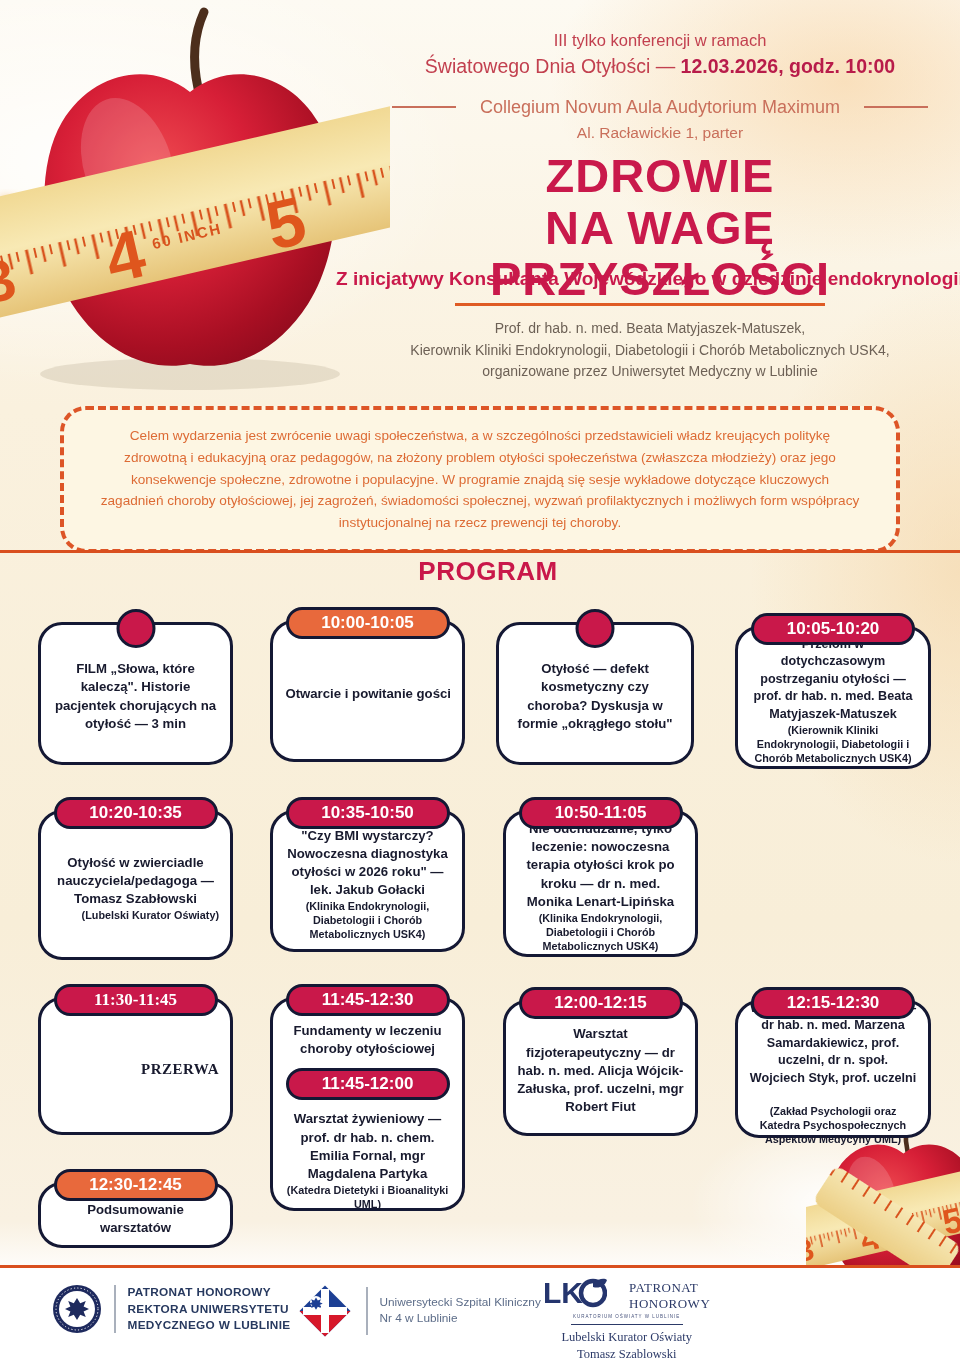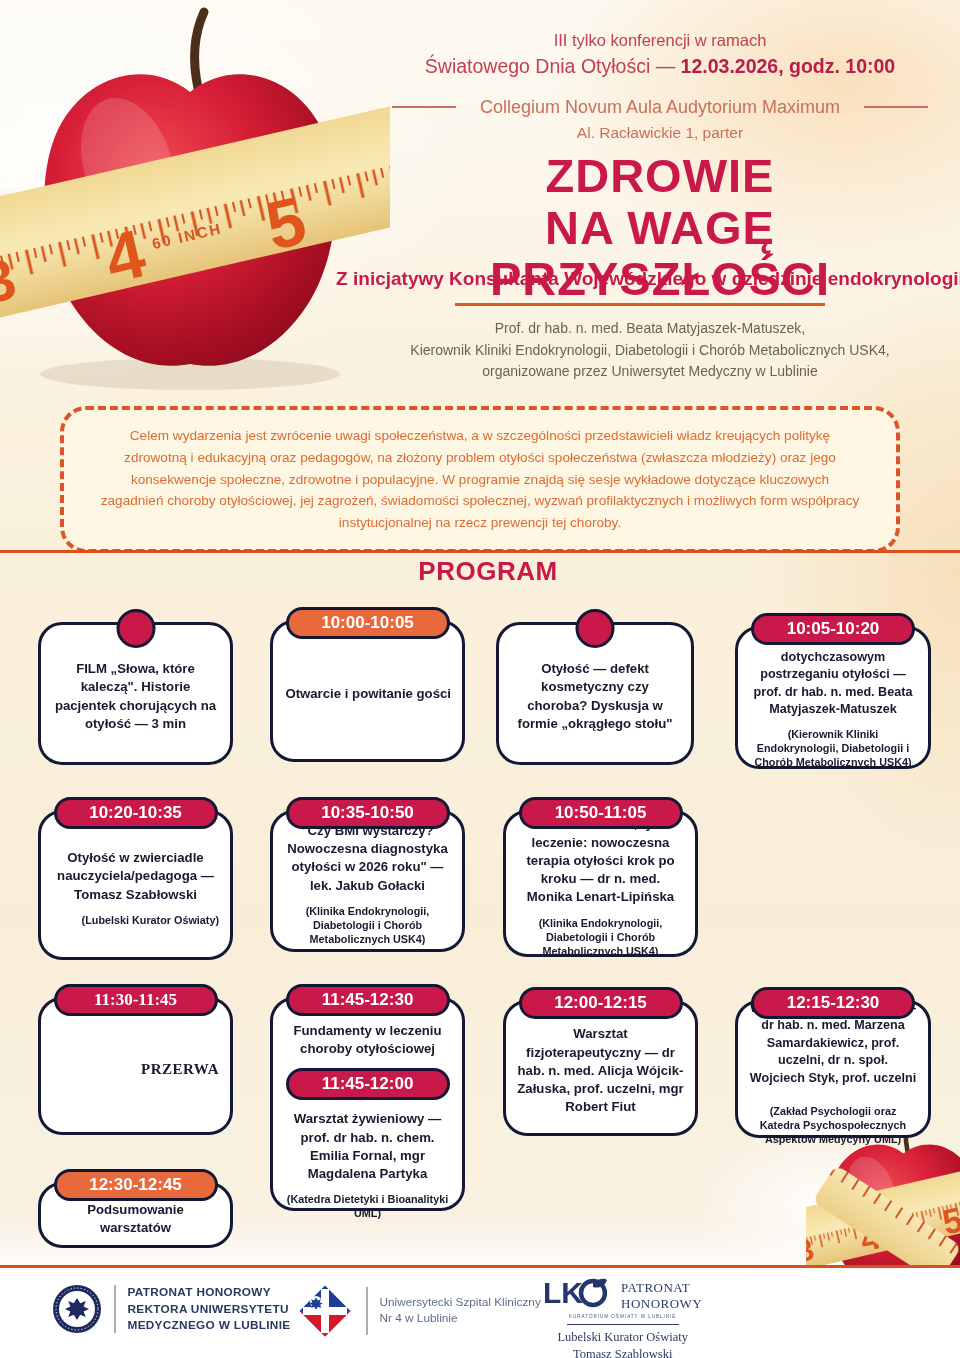--- a/index.html
+++ b/index.html
@@ -36,21 +36,21 @@
 
   .hr-orange{left:0;width:960px;height:3px;background:#d94f1e;}
   .program-heading{left:8px;top:556px;width:960px;text-align:center;color:#c9184a;
                    font-weight:bold;font-size:26px;letter-spacing:.5px;}
 
   
   .card{position:absolute;background:#fff;border:3px solid #141834;border-radius:24px;
         box-sizing:border-box;display:flex;flex-direction:column;justify-content:center;
         align-items:flex-end;text-align:center;padding:18px 11px 12px;z-index:3;}
   .card-text{font-size:13.2px;font-weight:600;color:#181a2e;line-height:1.38;}
-  .card-note{font-size:10.8px;font-weight:600;color:#181a2e;line-height:1.3;margin-top:9px;}
+  .card-note{font-size:10.8px;font-weight:600;color:#181a2e;line-height:1.3;}
   .badge{position:absolute;top:-16px;left:50%;transform:translateX(-50%);z-index:4;}
   .pill{background:#c9184a;color:#fff;font-weight:bold;font-size:17px;
         border:3px solid #141834;border-radius:20px;padding:3px 0;width:158px;text-align:center;}
   .pill.orange{background:#e8693c;}
   .circle{width:33px;height:33px;border-radius:50%;background:#c9184a;border:3px solid #141834;}
   .pill-inner{position:static;transform:none;margin:10px auto 4px;display:block;}
   .przerwa{font-size:15px;font-weight:bold;letter-spacing:.5px;}
 
   
   .c0{left:38px;top:622px;width:195px;height:143px;}
@@ -71,21 +71,21 @@
   
   .footer{left:0;top:1268px;width:960px;height:90px;background:#fff;z-index:5;}
   .fgroup{position:absolute;display:flex;align-items:center;gap:12px;}
   .fg1{left:52px;top:16px;}
   .fg2{left:296px;top:14px;}
   .fg3{left:543px;top:8px;}
   .vdiv{width:1.5px;height:48px;background:#a9b0bc;}
   .patron1-text{color:#27395f;font-size:11.8px;font-weight:bold;line-height:1.4;letter-spacing:.3px;}
   .patron2-text{color:#5d6d89;font-size:11.8px;line-height:1.35;}
   .lko-block{display:flex;flex-direction:column;align-items:center;}
-  .lko-row{display:flex;align-items:flex-start;gap:14px;}
+  .lko-row{display:flex;align-items:flex-start;gap:22px;}
   .lko-sub{font-size:4.5px;color:#44507a;letter-spacing:1px;margin-top:1px;}
   .lko-label{font-family:"Liberation Serif",serif;color:#2c3a68;font-size:13px;line-height:1.25;
              letter-spacing:.5px;margin-top:4px;}
   .lko-rule{width:112px;height:1.5px;background:#2c3a68;margin:5px 0 4px;}
   .lko-lines{font-family:"Liberation Serif",serif;color:#2c3a68;font-size:12.5px;text-align:center;line-height:1.35;}
 
   .fog{left:690px;top:1120px;width:280px;height:170px;z-index:1;
        background:radial-gradient(closest-side,rgba(255,255,255,.95),rgba(255,255,255,0));}
   .tape-scrap{left:812px;top:1202px;width:150px;height:44px;background:linear-gradient(180deg,#f6e7b4,#eccf86);
       border-radius:9px;transform:rotate(33deg);z-index:2;filter:blur(.6px);overflow:hidden;}

